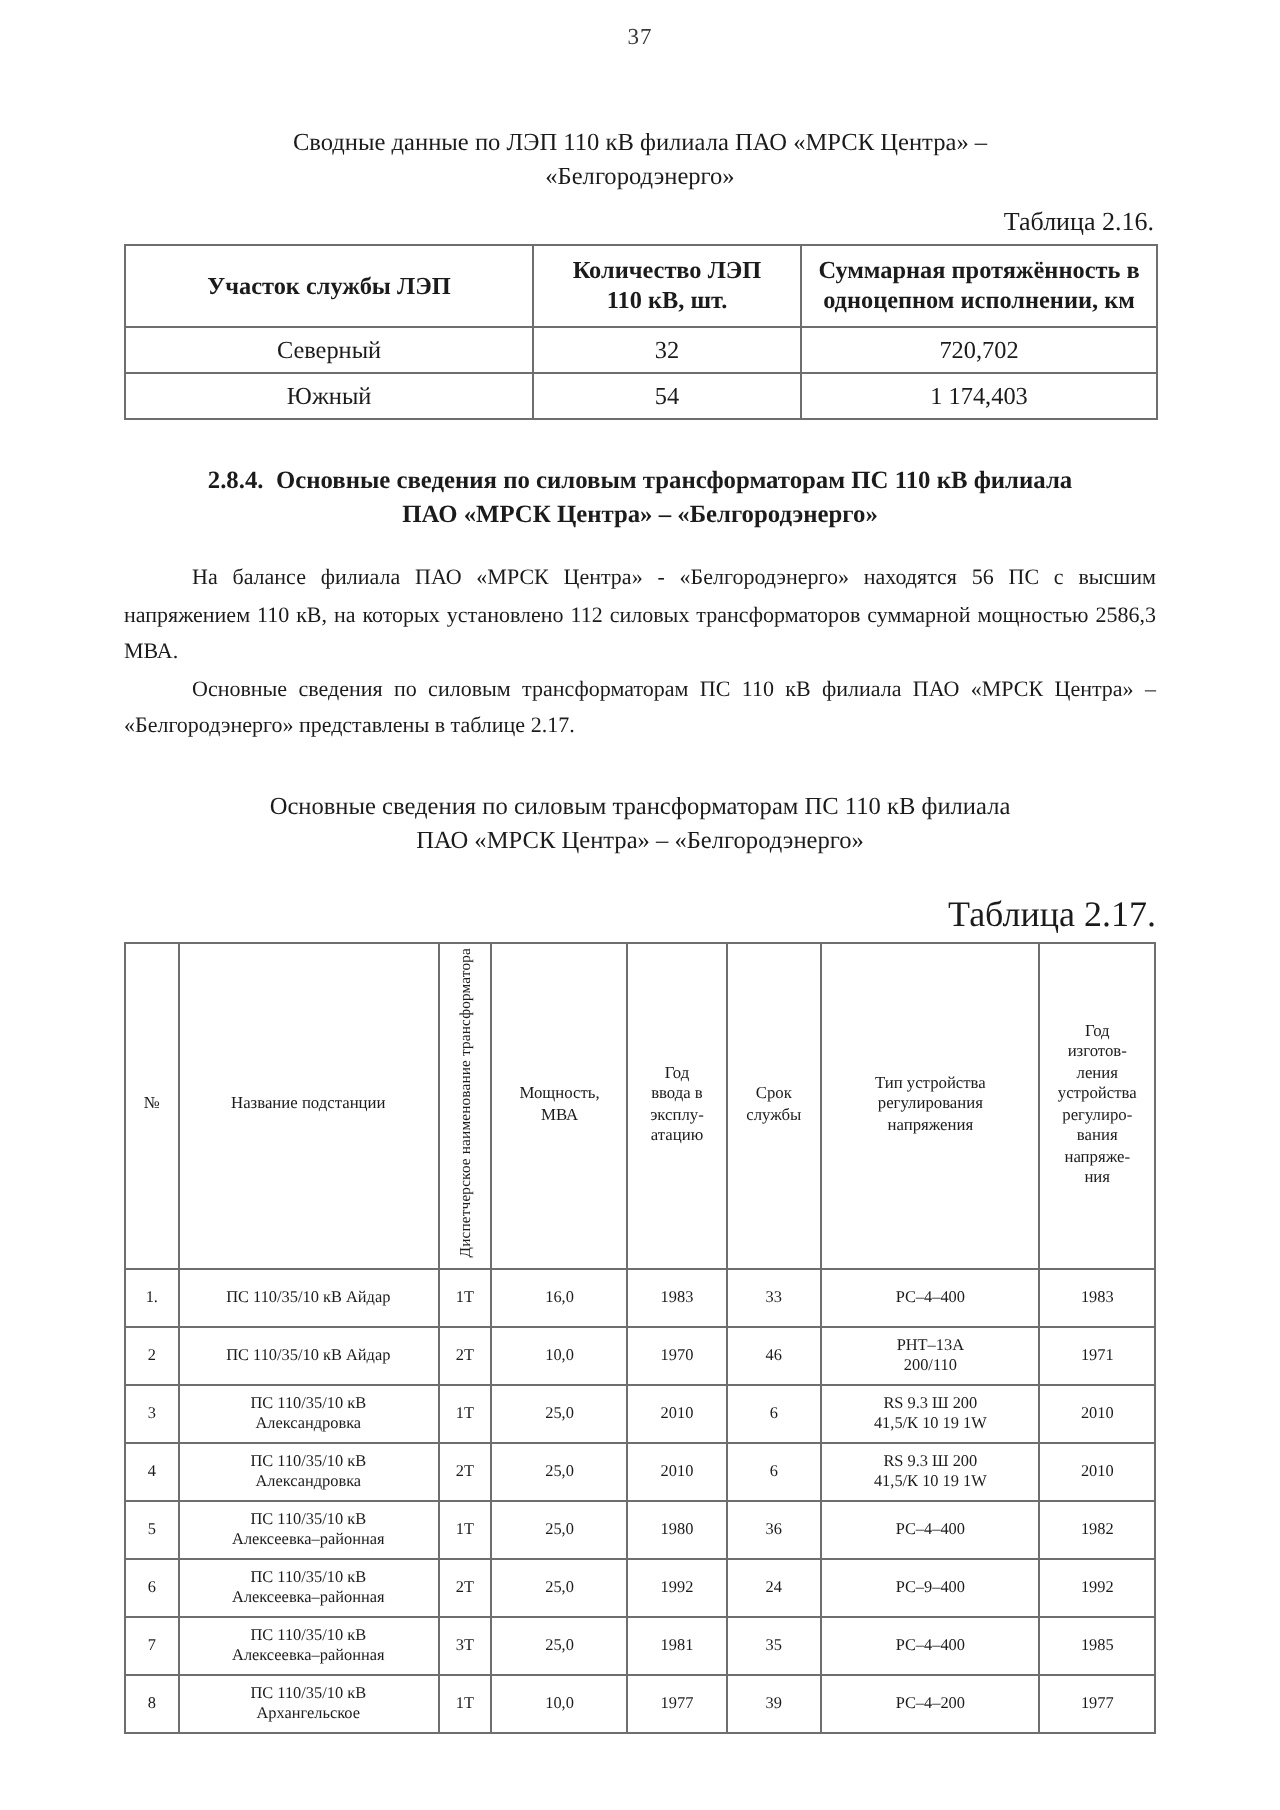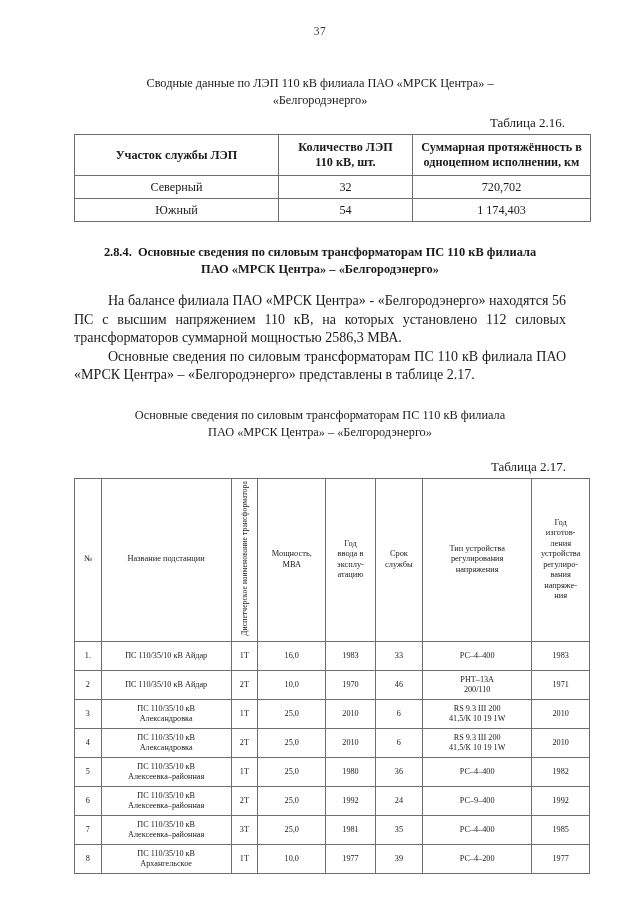--- a/index.html
+++ b/index.html
@@ -14,21 +14,21 @@
     font-family: "Liberation Serif", "DejaVu Serif", serif;
     color: #1b1b1b;
     position: relative;
     overflow: hidden;
   }
   .page {
     width: 640px;
     height: 898px;
     position: relative;
     box-sizing: border-box;
-    padding: 12px;
+    padding: 0;
   }
   .page-number {
     text-align: center;
     font-size: 11.5px;
     color: #3a3a3a;
     padding-top: 13px;
     letter-spacing: 0.5px;
   }
 
   .content {
@@ -88,39 +88,39 @@
     font-weight: bold;
     text-align: center;
     line-height: 17px;
     margin: 22px 0 0 0;
     padding: 0 4px;
   }
   h3.sec .l2 { display: block; }
 
   
   p.body {
-    font-size: 14px;
+    font-size: 11px;
     line-height: 18.5px;
     text-align: justify;
     text-indent: 34px;
     margin: 14px 0 0 0;
     hyphens: none;
   }
   p.body.tight { margin-top: 0px; }
 
   
   .tbl2-title {
     text-align: center;
     font-size: 12.3px;
     line-height: 17px;
     margin-top: 22px;
   }
   .tbl2-num {
     text-align: right;
-    font-size: 13px;
+    font-size: 18px;
     margin-top: 18px;
     margin-bottom: 3px;
   }
 
   table.t2 {
     border-collapse: collapse;
     width: 516px;
     table-layout: fixed;
   }
   table.t2 th, table.t2 td {

